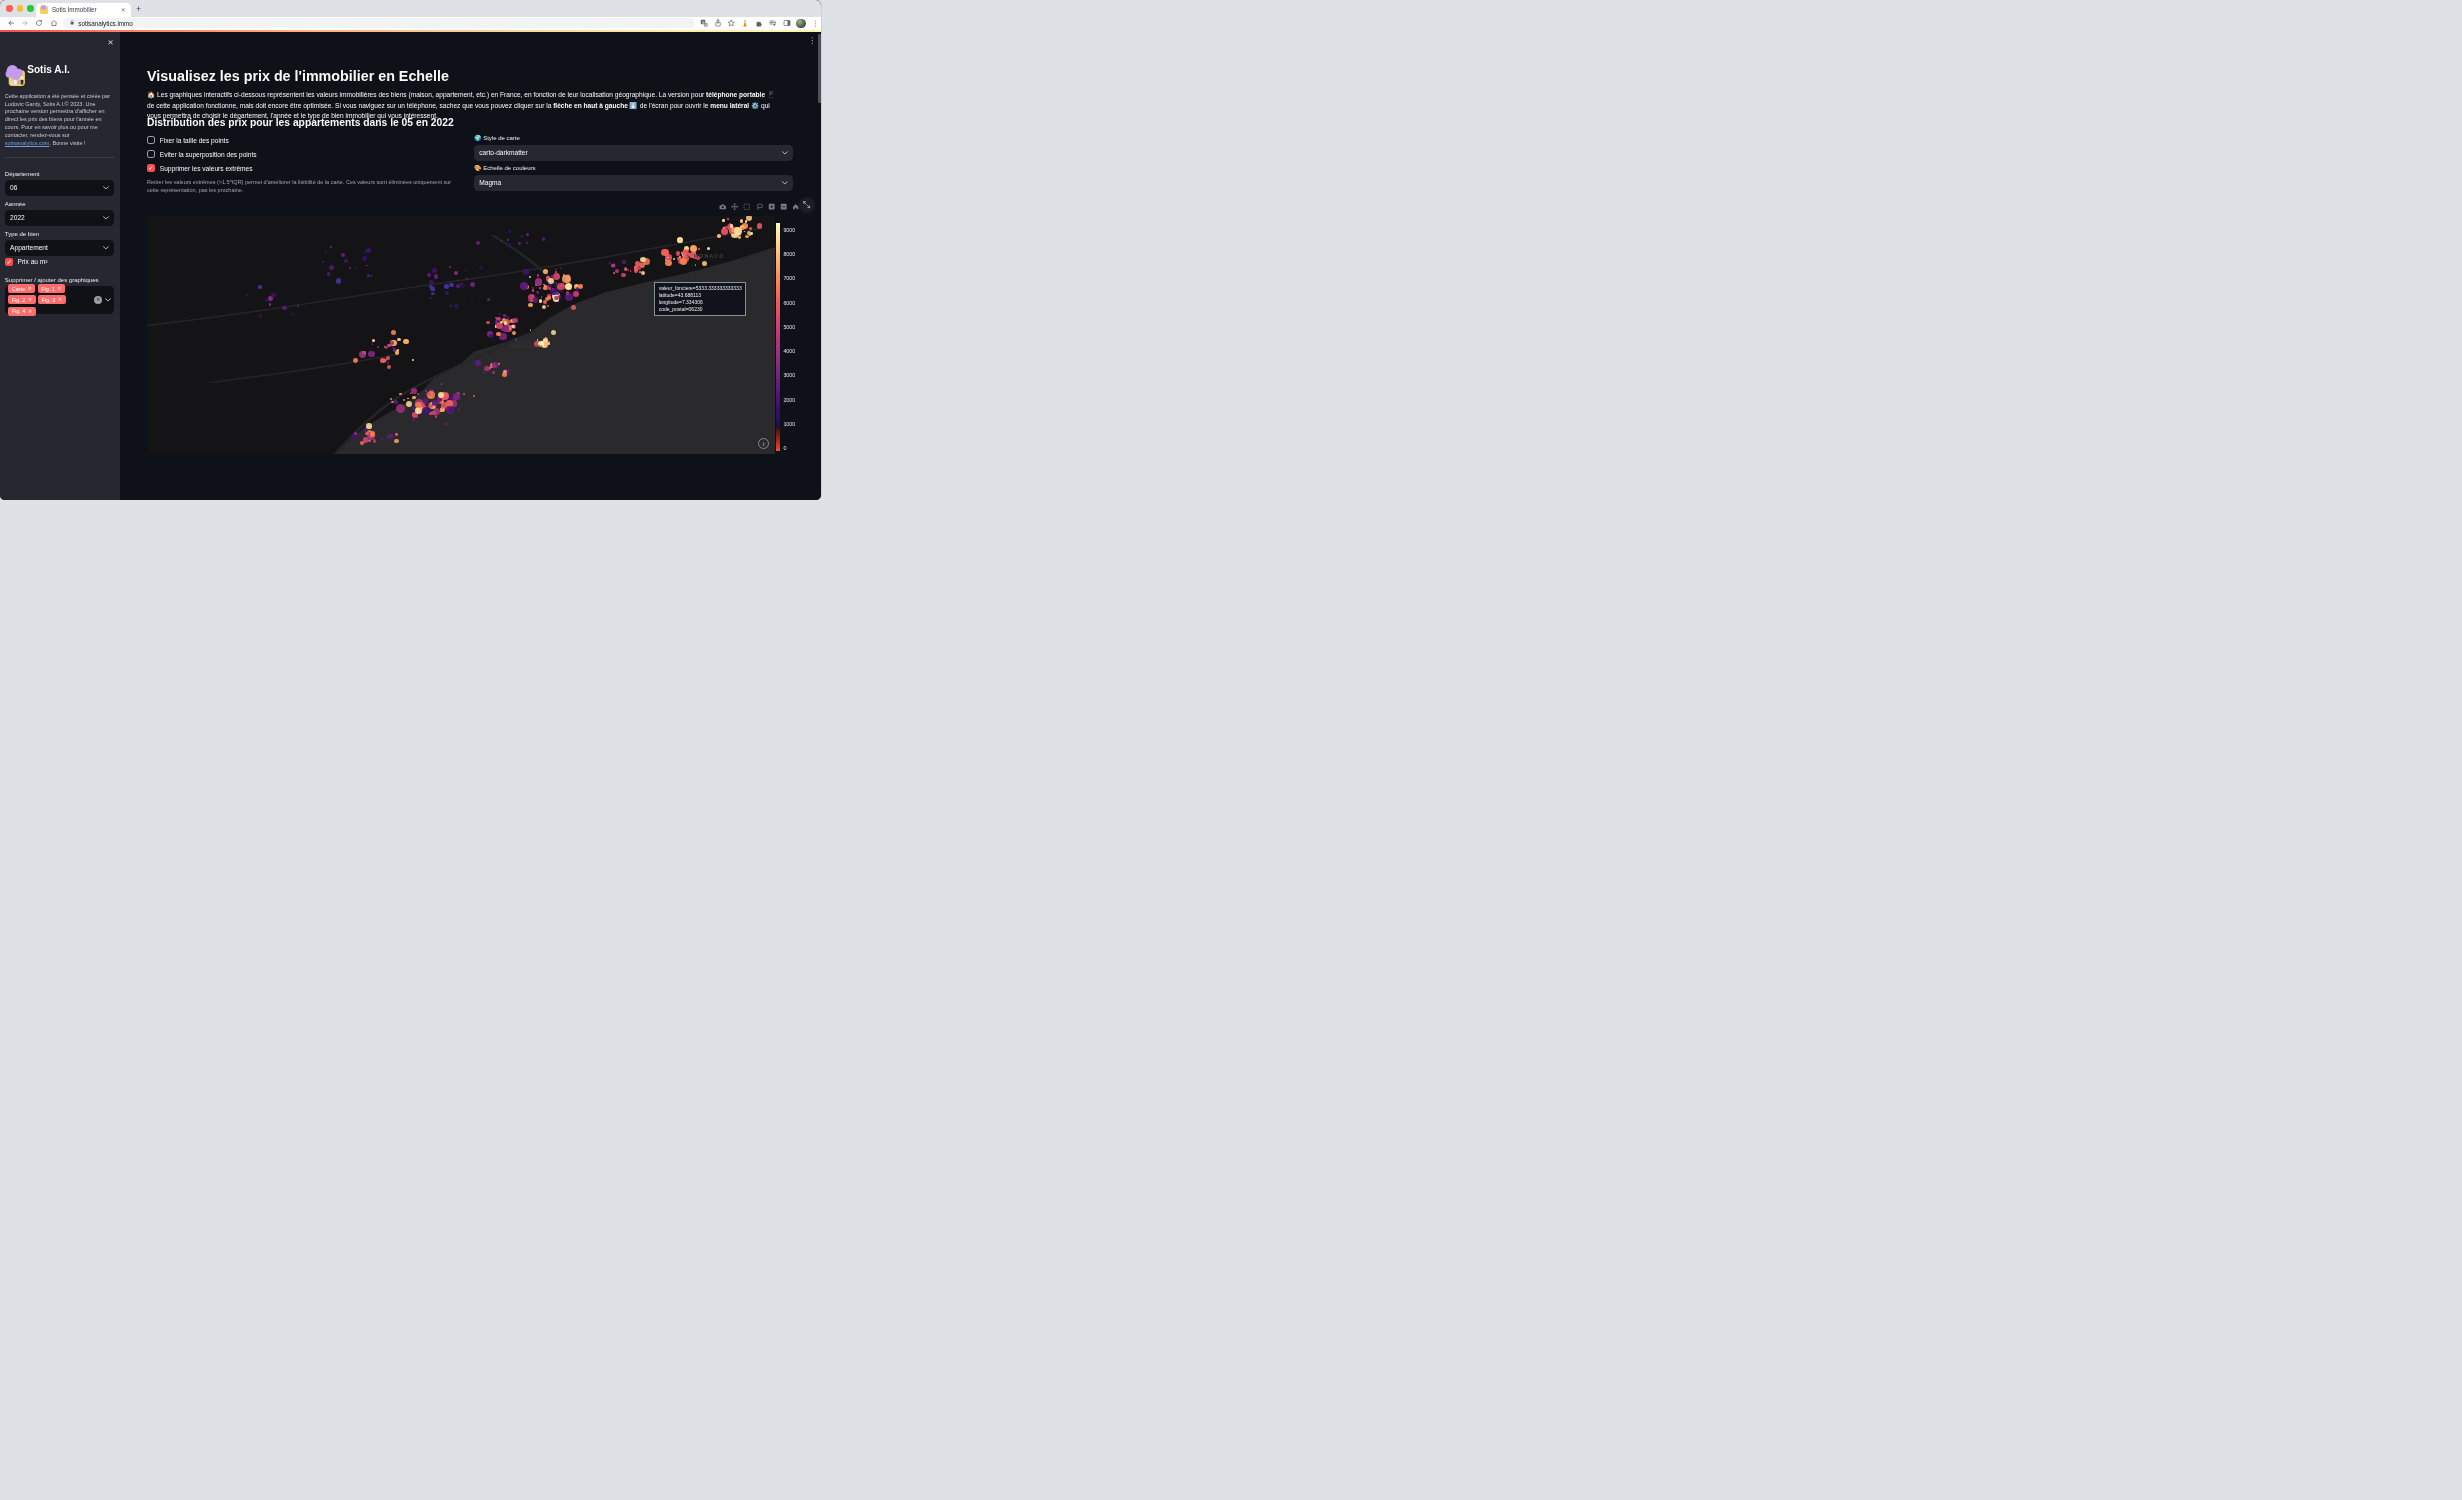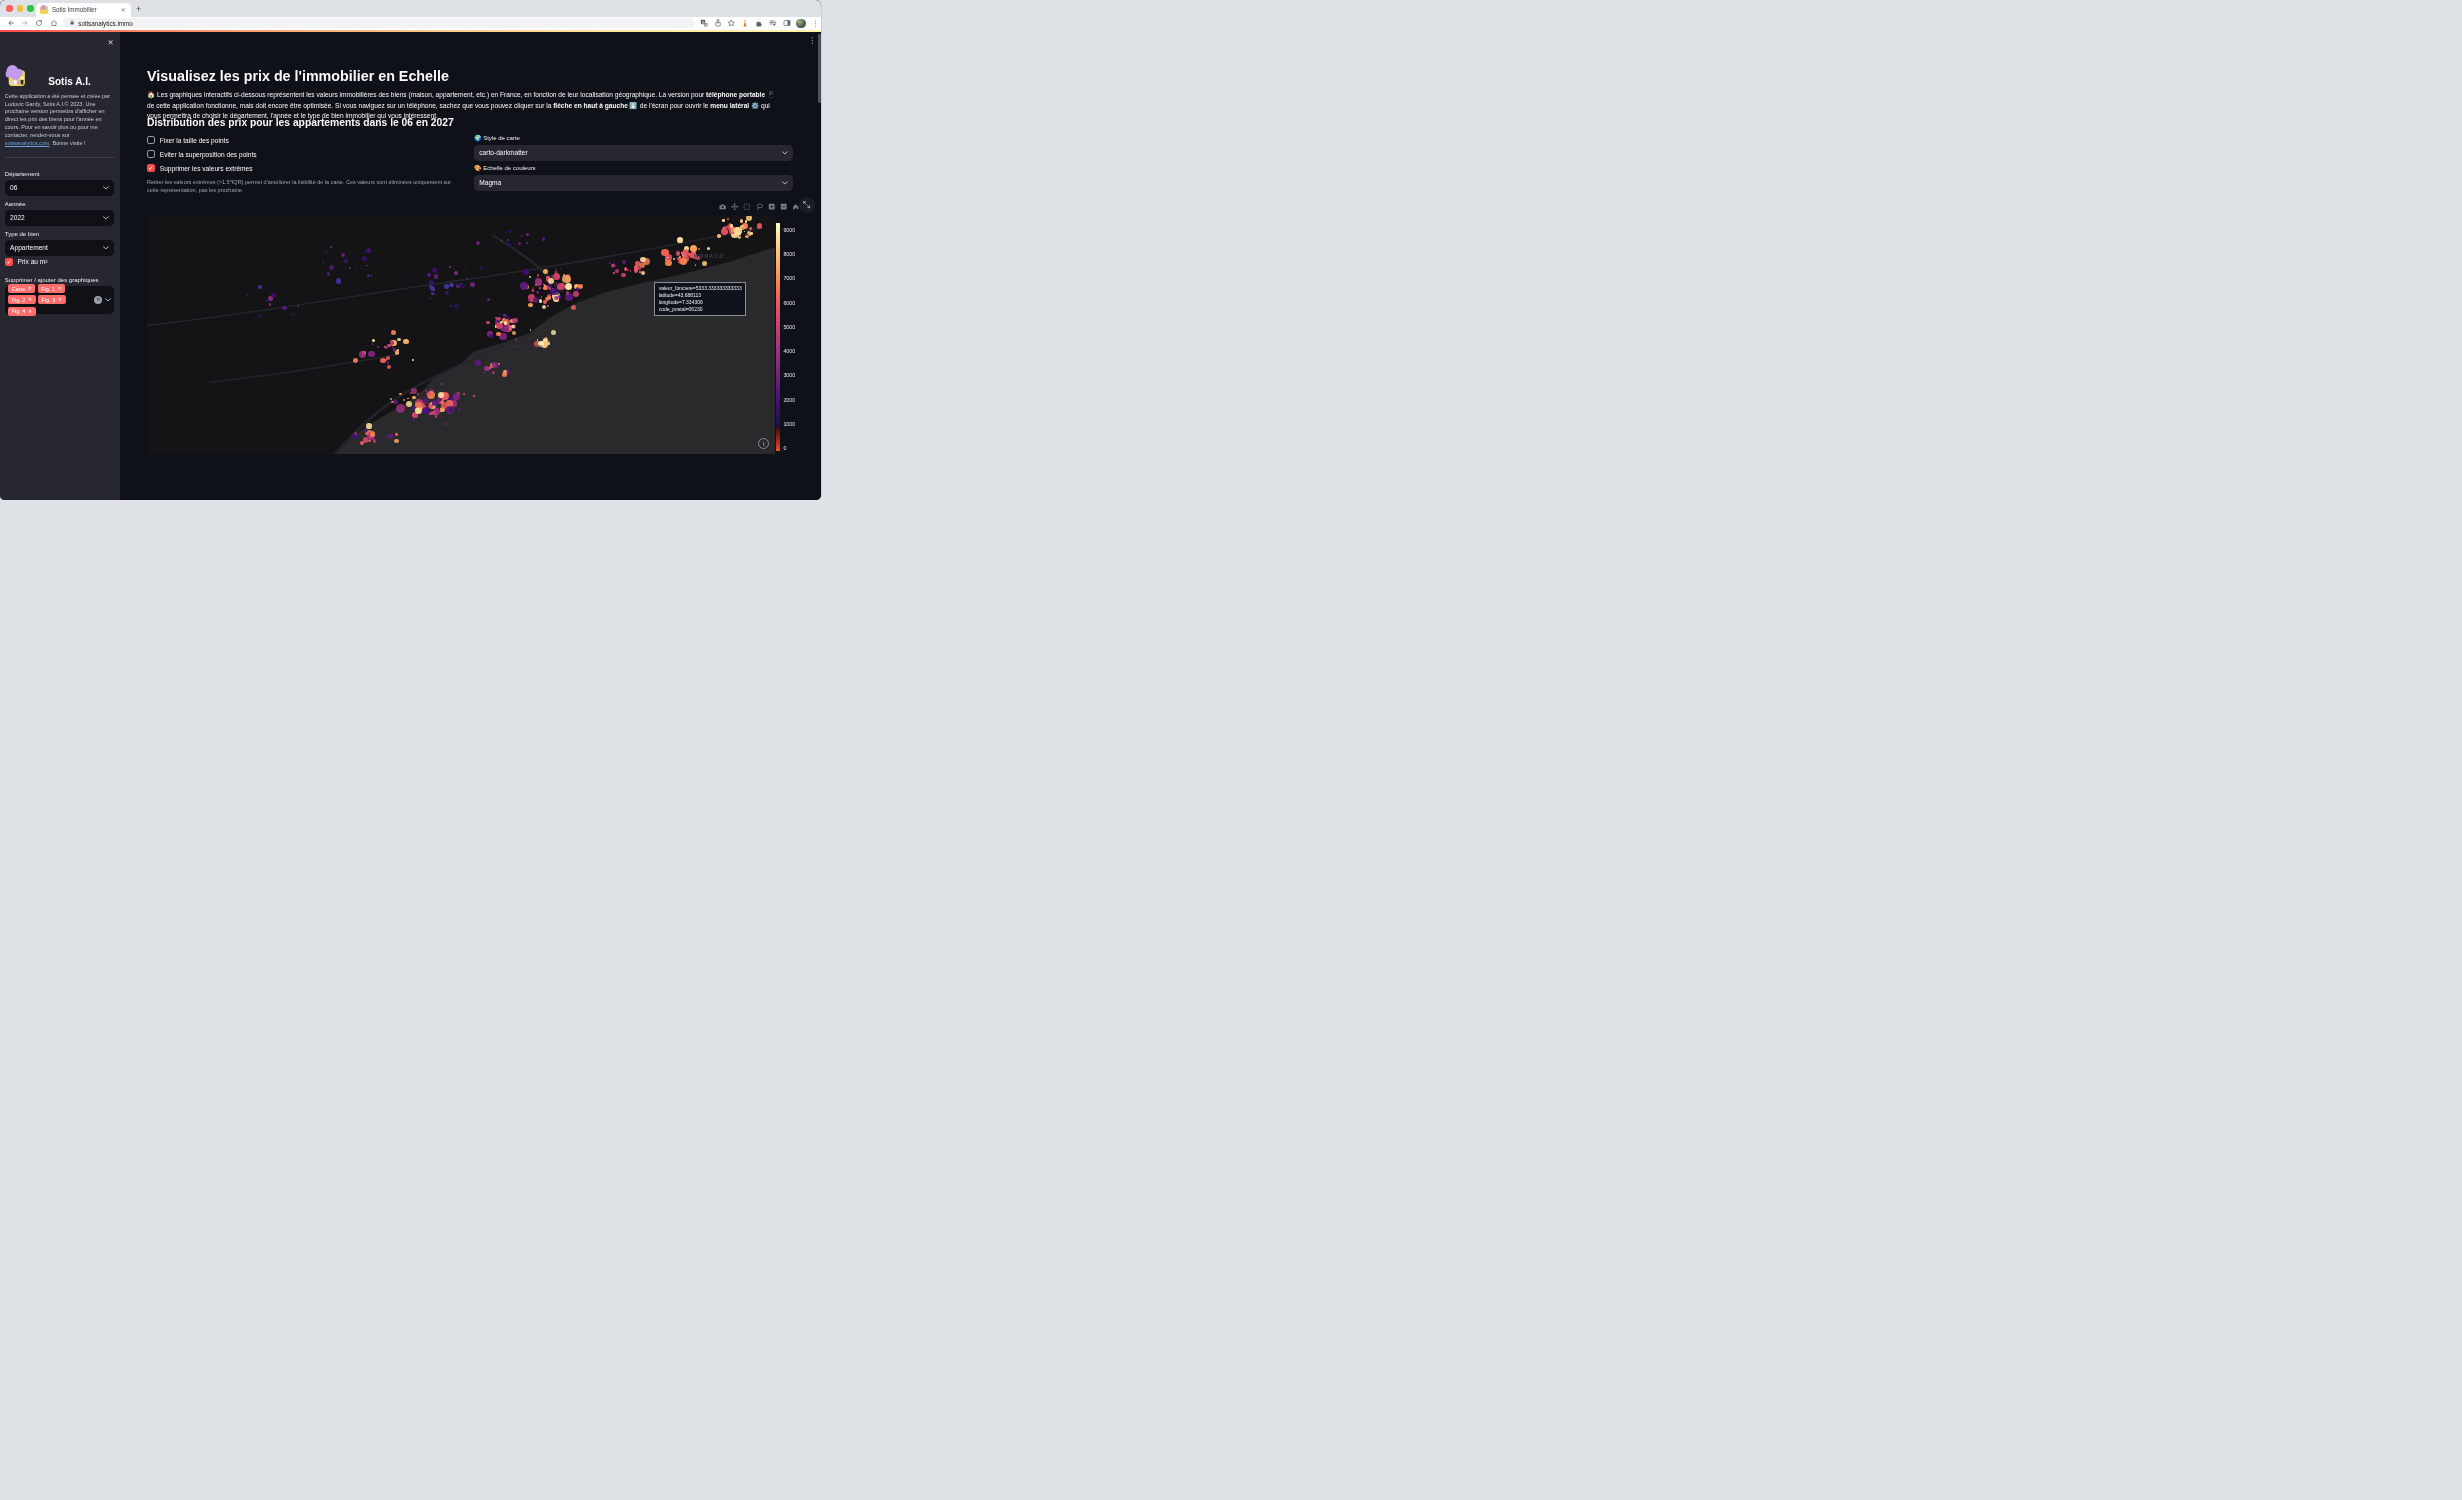--- a/index.html
+++ b/index.html
@@ -22,21 +22,21 @@
   .url-text{font-size:6.3px;color:#202124;margin-left:3.2px;}
   .rightbtns{display:flex;align-items:center;gap:4.8px;margin-left:4.2px;}
   .avatar{width:9.5px;height:9.5px;border-radius:50%;background:radial-gradient(circle at 35% 30%,#9db88a,#51634a 55%,#33415a 90%);}
   .kebab{color:#5f6368;font-size:7.4px;line-height:7.4px;padding:0 1.6px;}
   
   .app{position:absolute;left:0;top:30px;width:821px;height:470px;background:#0e1117;}
   .decoration{position:absolute;left:0;top:0;width:100%;height:1.6px;background:linear-gradient(90deg,#ff4b4b 0%,#ff7f63 15%,#ffa97c 35%,#ffcb92 55%,#ffe5a2 75%,#fdf6ae 100%);}
   
   .sidebar{position:absolute;left:0;top:1.6px;width:120px;height:469px;background:#262730;}
   .sb-close{position:absolute;right:6.3px;top:6.3px;color:#d6d8de;font-size:7.4px;}
-  .brand{position:absolute;left:5.3px;top:32px;display:flex;align-items:flex-end;gap:22px;}
+  .brand{position:absolute;left:5.3px;top:32px;display:flex;align-items:flex-start;gap:1px;}
   .brand-name{color:#fafafa;font-size:10px;font-weight:700;}
   .about{position:absolute;left:4.8px;top:61px;width:109px;color:#c9cbd3;font-size:5.5px;line-height:1.44;}
   .about a{color:#6ea0e0;text-decoration:underline;}
   .sb-div{position:absolute;left:4.8px;top:125px;width:109px;border-top:0.5px solid #3d3f4a;}
   .field{position:absolute;left:4.8px;width:109px;}
   .f0{top:139px;} .f1{top:169px;} .f2{top:199px;}
   .field-label{color:#ececf1;font-size:6px;margin-bottom:3.2px;}
   .selectbox{height:16.4px;background:#0f1116;border-radius:4.2px;display:flex;align-items:center;padding:0 5.3px;box-sizing:border-box;}
   .selectbox .val{flex:1;color:#fafafa;font-size:6.6px;}
   .chev svg{display:block;}
@@ -281,21 +281,21 @@
             <svg width="5.8" height="3.7" viewBox="0 0 11 7">
               <path d="M1,1.5 L5.5,5.5 L10,1.5" stroke="#b9bdc7" stroke-width="1.8" fill="none" stroke-linecap="round"></path>
             </svg>
           </span>
       </div>
     </div>
 
     <span class="main-kebab">⋮</span>
     <div class="h1">Visualisez les prix de l'immobilier en Echelle</div>
     <div class="intro"><span>🏠 Les graphiques interactifs ci-dessous représentent les valeurs immobilières des biens (maison, appartement, etc.) en France, en fonction de leur localisation géographique. La version pour </span><strong>téléphone portable</strong><span> 📱 de cette application fonctionne, mais doit encore être optimisée. Si vous naviguez sur un téléphone, sachez que vous pouvez cliquer sur la </span><strong>flèche en haut à gauche</strong><span> ⬇️ de l'écran pour ouvrir le </span><strong>menu latéral</strong><span> ⚙️ qui vous permettra de choisir le département, l'année et le type de bien immobilier qui vous intéressent.</span></div>
-    <div class="h2">Distribution des prix pour les appartements dans le 06 en 2027</div>
+    <div class="h2">Distribution des prix pour les appartements dans le 05 en 2022</div>
 
     <div class="mcb mcb0">
       <span class="cbox off"></span>
       <span class="cb-label">Fixer la taille des points</span>
     </div>
     <div class="mcb mcb1">
       <span class="cbox off"></span>
       <span class="cb-label">Eviter la superposition des points</span>
     </div>
     <div class="mcb mcb2">

